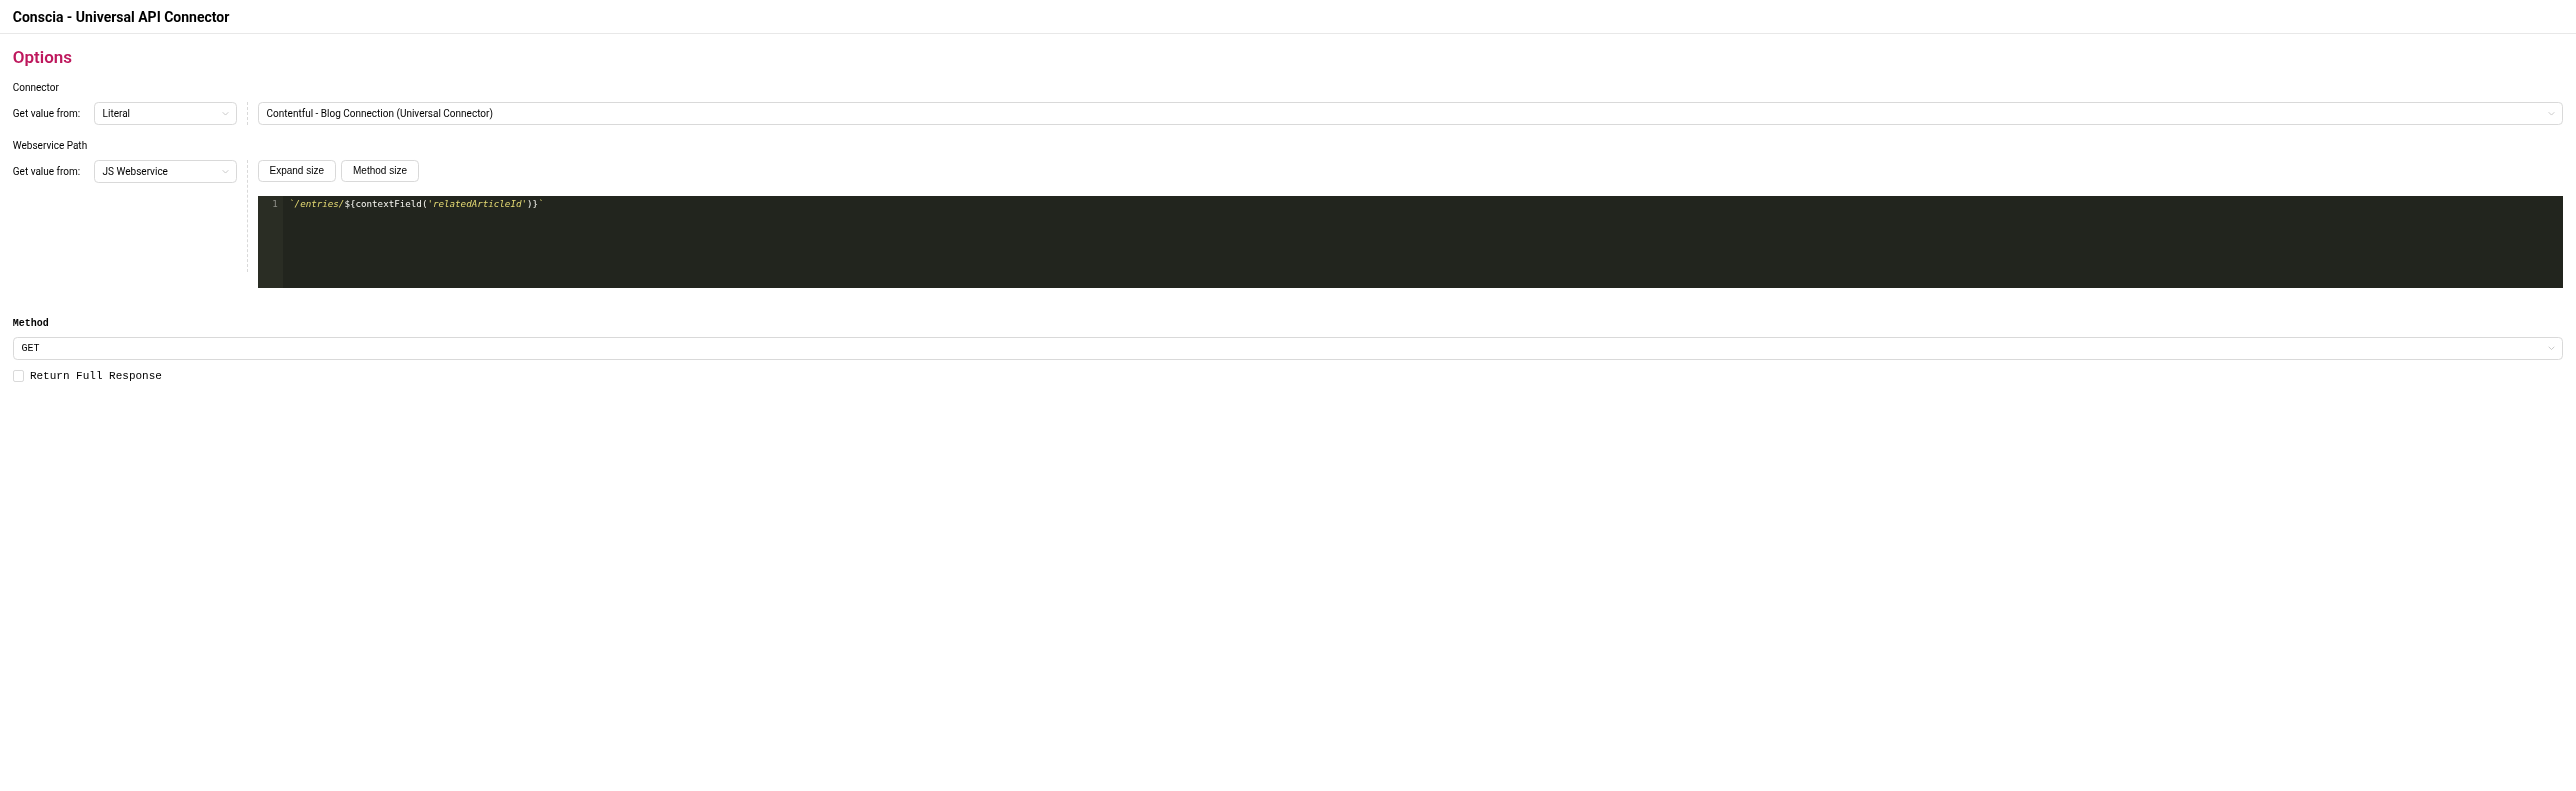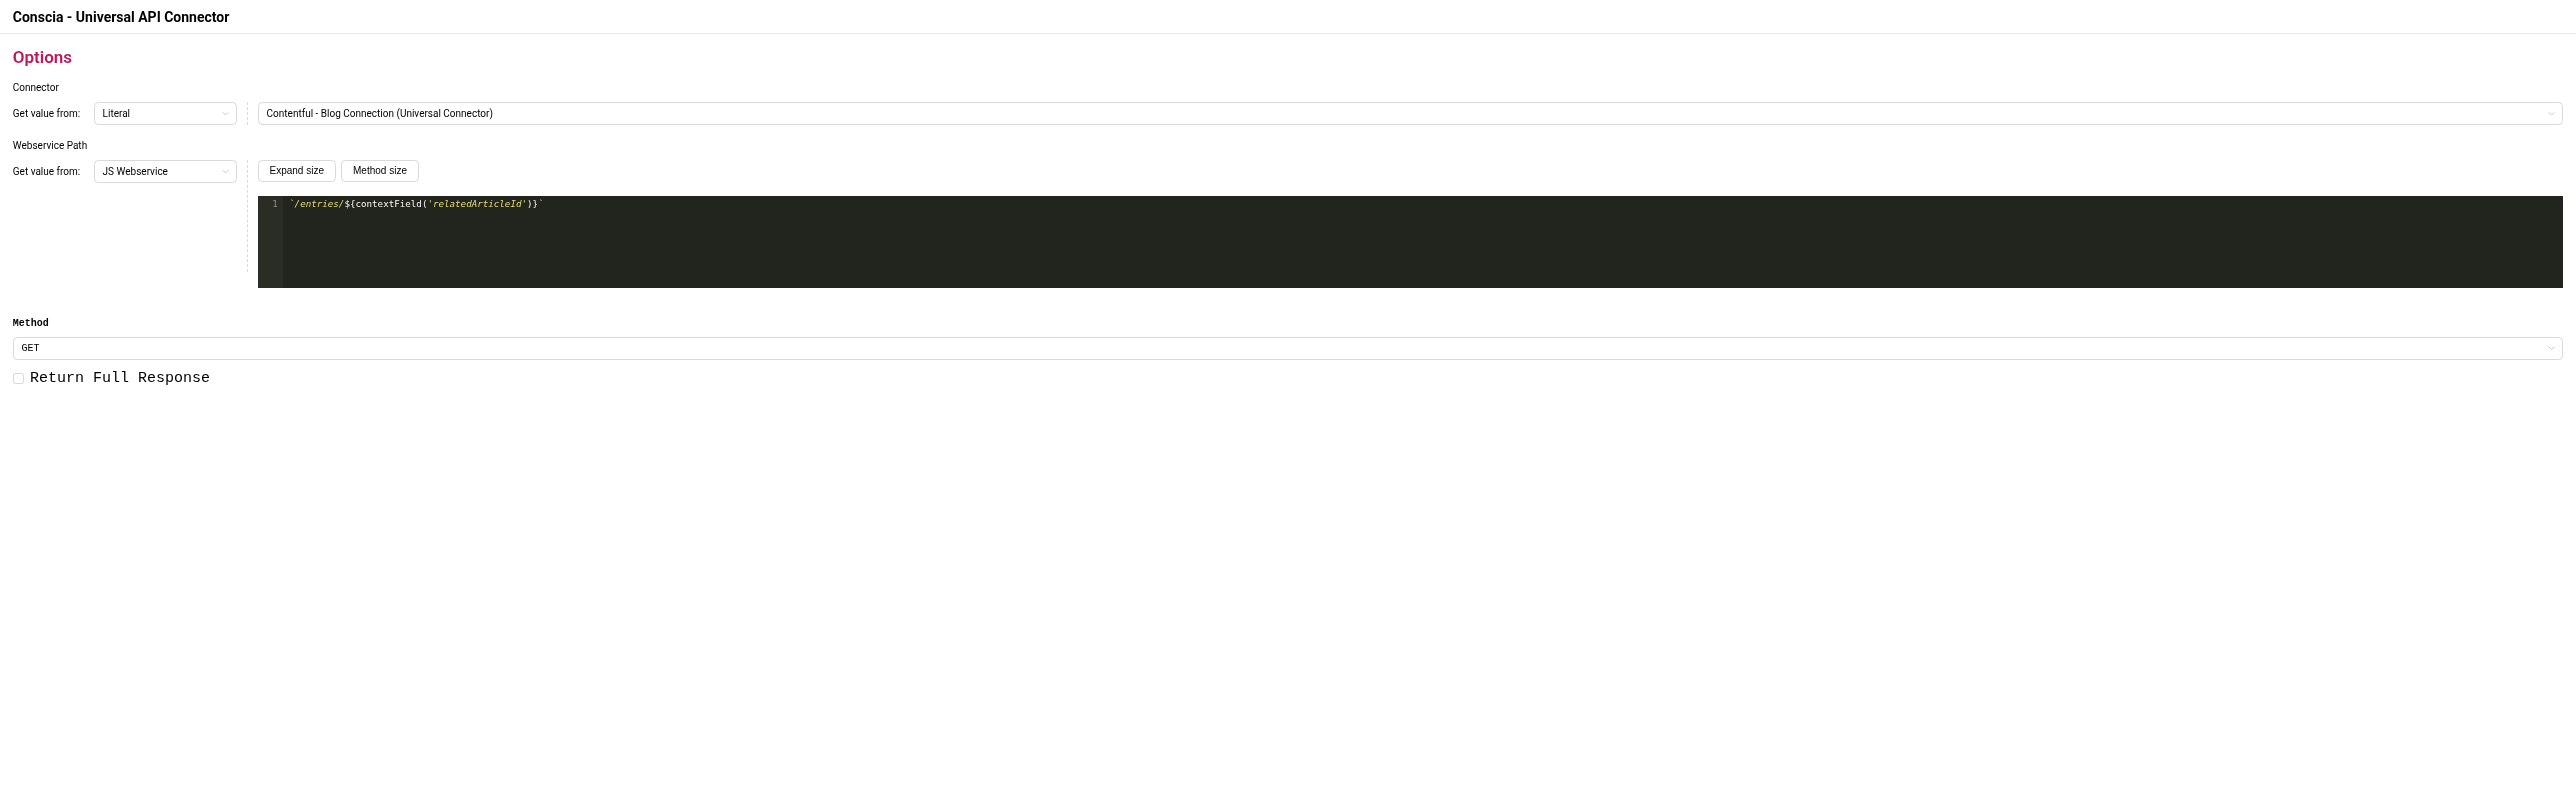--- a/index.html
+++ b/index.html
@@ -147,21 +147,21 @@
     }
     .checkbox {
       width: 11.4px;
       height: 11.4px;
       border: 0.7px solid #d9d9d9;
       border-radius: 2.1px;
       background: #fff;
       cursor: pointer;
     }
     .checkbox-label {
-      font-size: 15px;
+      font-size: 11px;
       color: #000;
     }
     .webservice-row {
       display: flex;
       align-items: flex-start;
       gap: 10px;
       margin-bottom: 0;
     }
     .left-col {
       display: flex;

